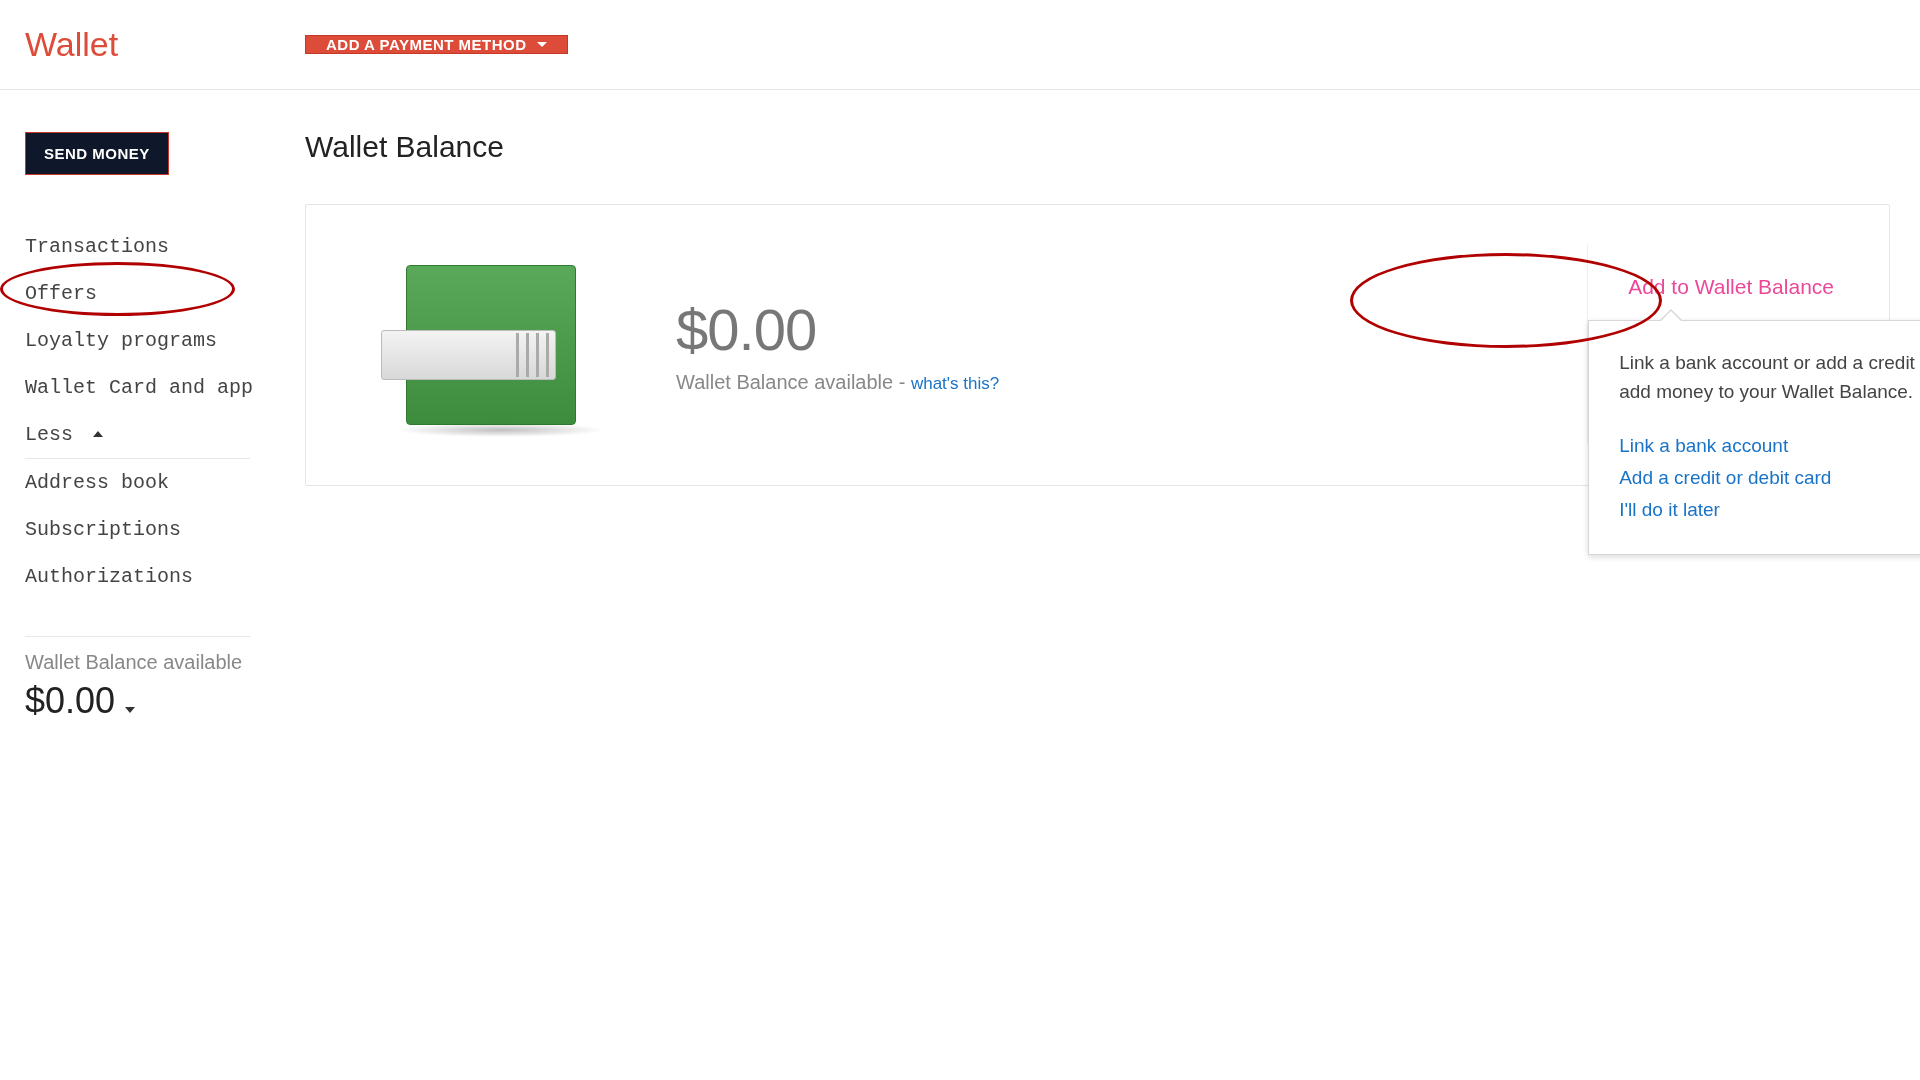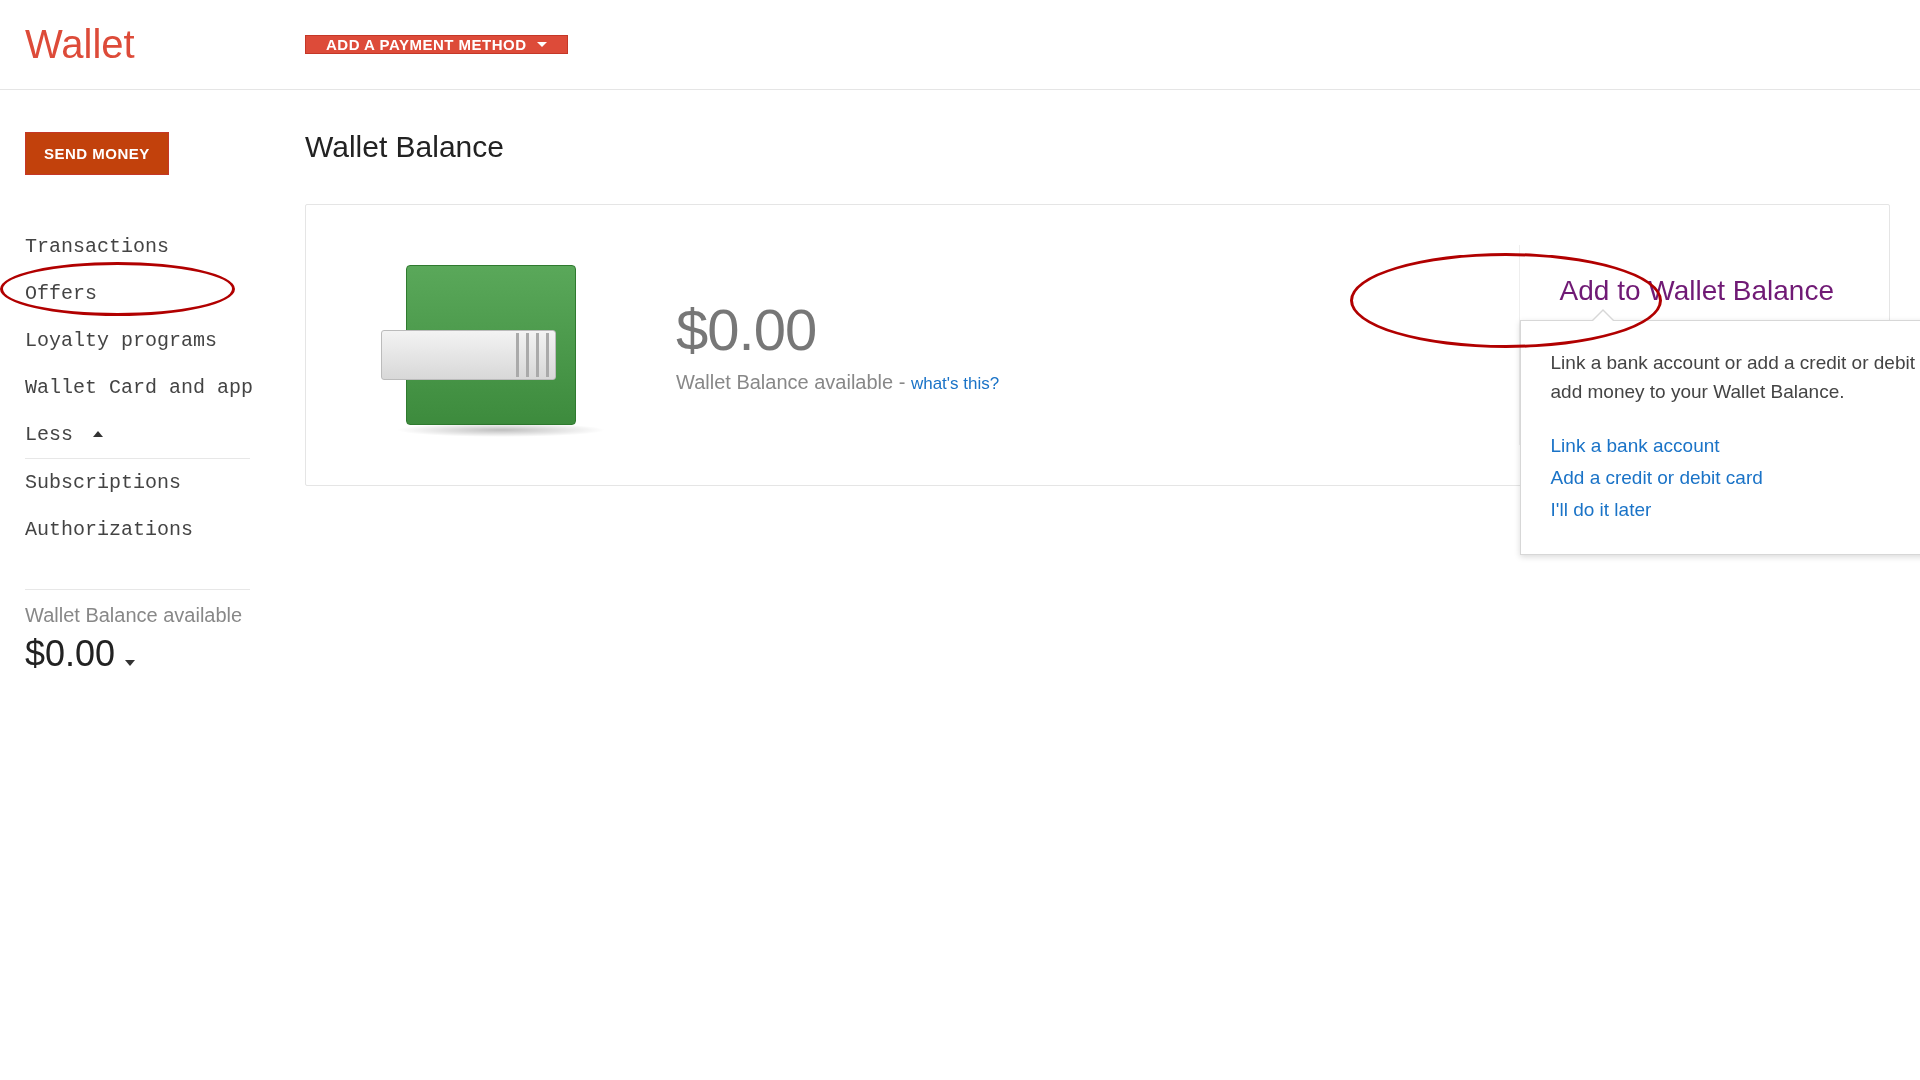--- a/index.html
+++ b/index.html
@@ -14,21 +14,21 @@
     }
     .top-bar {
       display: flex;
       align-items: center;
       padding: 14px 0 14px 25px;
       border-bottom: 1px solid #e5e5e5;
       height: 90px;
     }
     .app-title {
       color: #dd4b39;
-      font-size: 40px;
+      font-size: 34px;
       font-weight: 400;
       width: 280px;
     }
     .add-payment-btn {
       background: #dd4b39;
       color: #fff;
       border: 1px solid #c53727;
       padding: 0 20px;
       font-size: 15px;
       font-weight: 700;
@@ -47,21 +47,21 @@
     }
     .layout {
       display: flex;
     }
     .sidebar {
       width: 280px;
       flex: none;
       padding: 42px 0 0 25px;
     }
     .send-money-btn {
-      background: #c2410c;
+      background: #0f172a;
       color: #fff;
       border: 1px solid #c53727;
       padding: 12px 18px;
       font-size: 15px;
       font-weight: 700;
       letter-spacing: 0.5px;
       cursor: pointer;
     }
     .nav-list {
       margin-top: 48px;
@@ -200,22 +200,22 @@
       margin-left: auto;
       border-left: 1px solid #eee;
       padding-left: 40px;
       align-self: stretch;
       display: flex;
       align-items: flex-start;
       padding-top: 30px;
       position: relative;
     }
     .add-link {
-      color: #701a75;
-      font-size: 28px;
+      color: #ec4899;
+      font-size: 21px;
       cursor: pointer;
     }
 
     .popover {
       position: absolute;
       top: 75px;
       left: 0;
       width: 490px;
       background: #fff;
       border: 1px solid #d7d7d7;
@@ -285,20 +285,21 @@
     <button class="send-money-btn">SEND MONEY</button>
     <ul class="nav-list">
       <li>Transactions</li>
       <li>Offers</li>
       <li>Loyalty programs</li>
       <li>Wallet Card and app</li>
       <li class="less-row">
         <span>Less</span>
         <span class="caret-up-black"></span>
       </li>
+      <li>Address book</li>
       <li>Subscriptions</li>
       <li>Authorizations</li>
     </ul>
     <div class="divider2"></div>
     <div class="balance-label-side">Wallet Balance available</div>
     <div class="balance-side-row">
       <span class="balance-side-amt">$0.00</span>
       <span class="caret-down-black"></span>
     </div>
   </aside>

